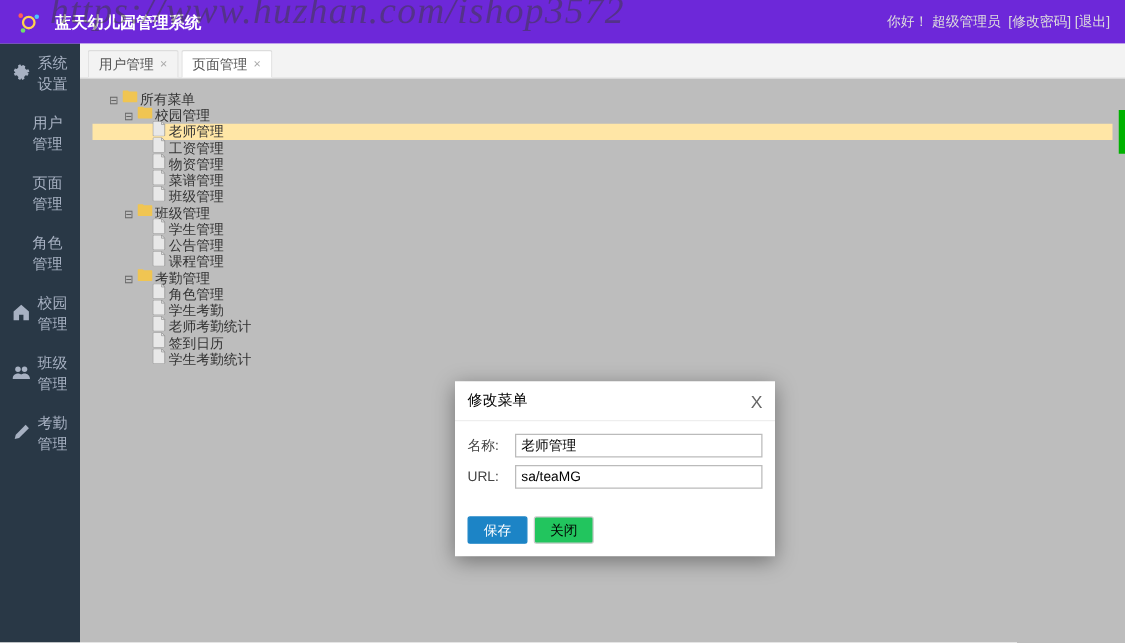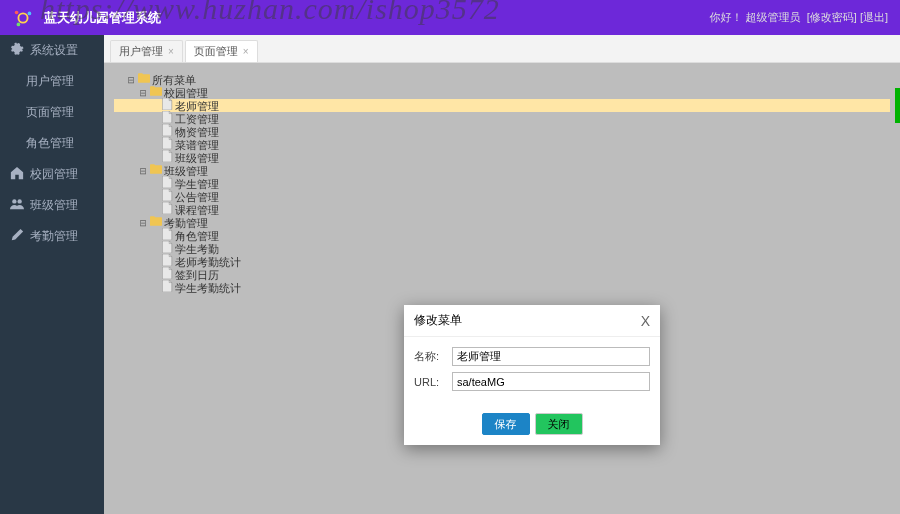--- a/index.html
+++ b/index.html
@@ -5,21 +5,21 @@
 *{margin:0;padding:0;box-sizing:border-box;font-family:"Microsoft YaHei",sans-serif}
 html,body{width:900px;height:514px;overflow:hidden;background:#fff}
 .header{height:35px;background:#6d28d9;color:#fff;display:flex;align-items:center;padding:0 12px;justify-content:space-between}
 .header-left{display:flex;align-items:center;gap:10px}
 .logo{width:22px;height:22px;position:relative}
 .logo svg{width:22px;height:22px}
 .app-title{font-size:13px;font-weight:bold}
 .header-right{font-size:11px;color:#ddd}
 .header-right a{color:#ddd;text-decoration:none;cursor:pointer}
 .wrap{display:flex;height:calc(100% - 35px)}
-.sidebar{width:104px;background:#293846;color:#a7b1c2;font-size:12px}
+.sidebar{width:64px;background:#293846;color:#a7b1c2;font-size:12px}
 .side-item{display:flex;align-items:center;gap:6px;padding:7px 10px;cursor:pointer}
 .side-item.indent{padding-left:26px}
 .side-icon{width:14px;height:14px;fill:#a7b1c2;flex-shrink:0}
 .main{flex:1;display:flex;flex-direction:column;background:#fff;position:relative}
 .tabs{height:28px;background:#f3f3f3;border-bottom:1px solid #ddd;display:flex;align-items:flex-end;padding-left:6px;gap:0}
 .tab{height:22px;padding:0 8px;font-size:11px;color:#555;border:1px solid #ddd;border-bottom:none;background:#f3f3f3;display:flex;align-items:center;gap:5px;cursor:pointer;border-radius:2px 2px 0 0;margin-right:2px}
 .tab.active{background:#fff}
 .tab-close{color:#aaa;font-size:10px}
 .content{flex:1;background:#bdbdbd;padding:10px;position:relative}
 .tree{font-size:11px;color:#333;line-height:18px}
@@ -31,21 +31,21 @@
 .ind1{padding-left:12px}
 .ind2{padding-left:24px}
 .ind3{padding-left:36px}
 .dialog{position:absolute;left:300px;top:242px;width:256px;background:#fff;box-shadow:0 4px 16px rgba(0,0,0,.4)}
 .dlg-hd{height:32px;display:flex;align-items:center;justify-content:space-between;padding:0 10px;border-bottom:1px solid #eee;font-size:12px}
 .dlg-close{cursor:pointer;font-size:14px;color:#666}
 .dlg-body{padding:10px}
 .fld{display:flex;align-items:center;margin-bottom:6px;font-size:11px}
 .fld label{width:34px;color:#444;text-align:left;margin-right:4px}
 .fld input{flex:1;height:19px;border:1px solid #bbb;padding:0 4px;font-size:11px}
-.dlg-ft{padding:6px 10px 10px;display:flex;justify-content:center;gap:5px}
+.dlg-ft{padding:6px 10px 10px;display:flex;justify-content:flex-start;gap:5px}
 .btn{height:22px;padding:0 12px;border:1px solid #ccc;background:#22c55e;font-size:11px;cursor:pointer;border-radius:2px}
 .btn.primary{background:#1c84c6;border-color:#1c84c6;color:#fff}
 .watermark{position:absolute;top:-8px;left:40px;font-size:30px;font-family:Georgia,serif;font-style:italic;color:rgba(60,60,60,.5);pointer-events:none;z-index:999;letter-spacing:1px}
 .green-bar{position:absolute;right:0;top:53px;width:5px;height:35px;background:#00b200}
 </style>
 </head>
 <body>
 
 <div class="header">
   <div class="header-left">

